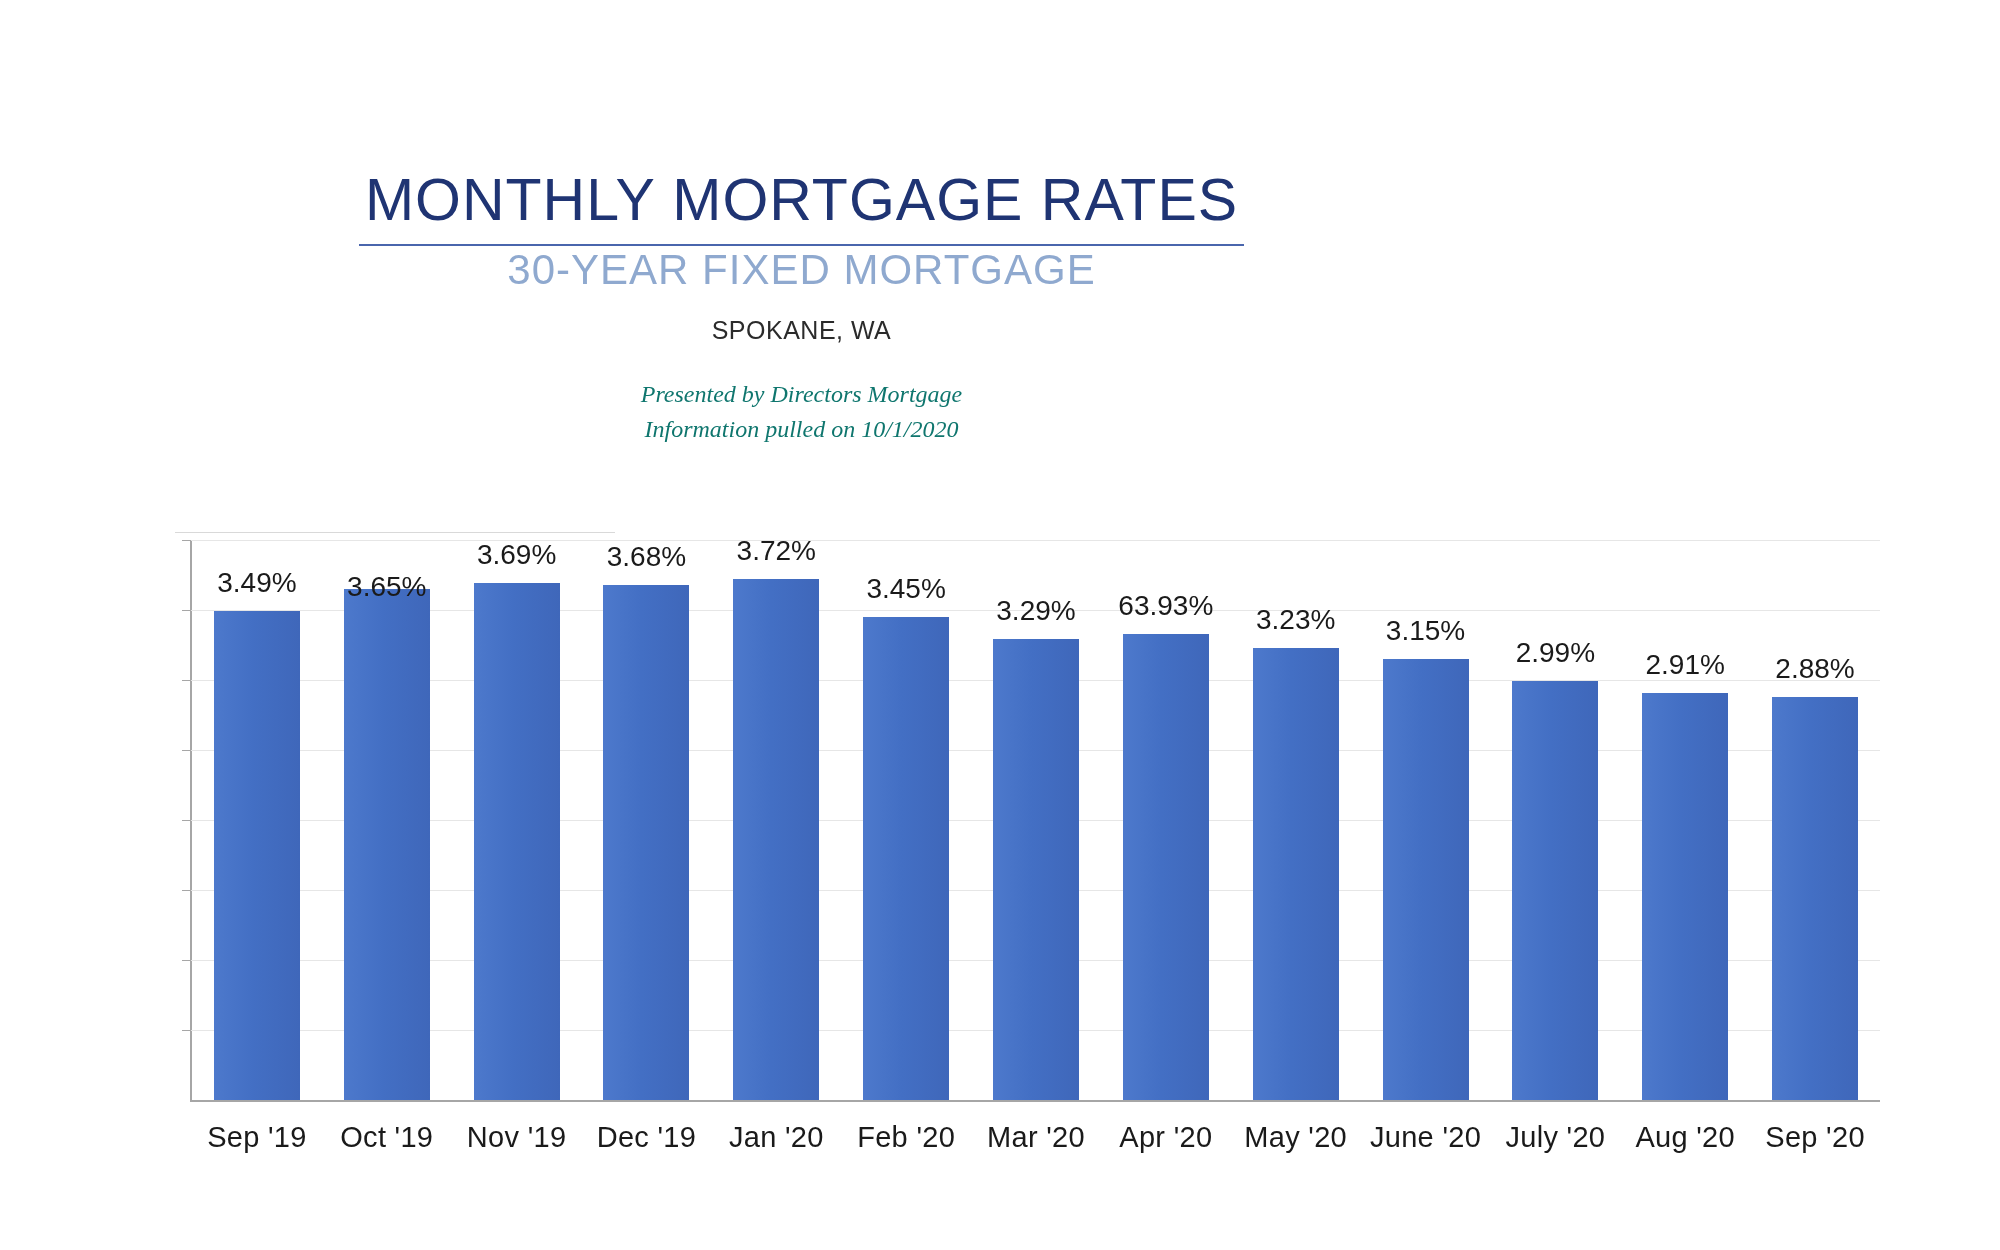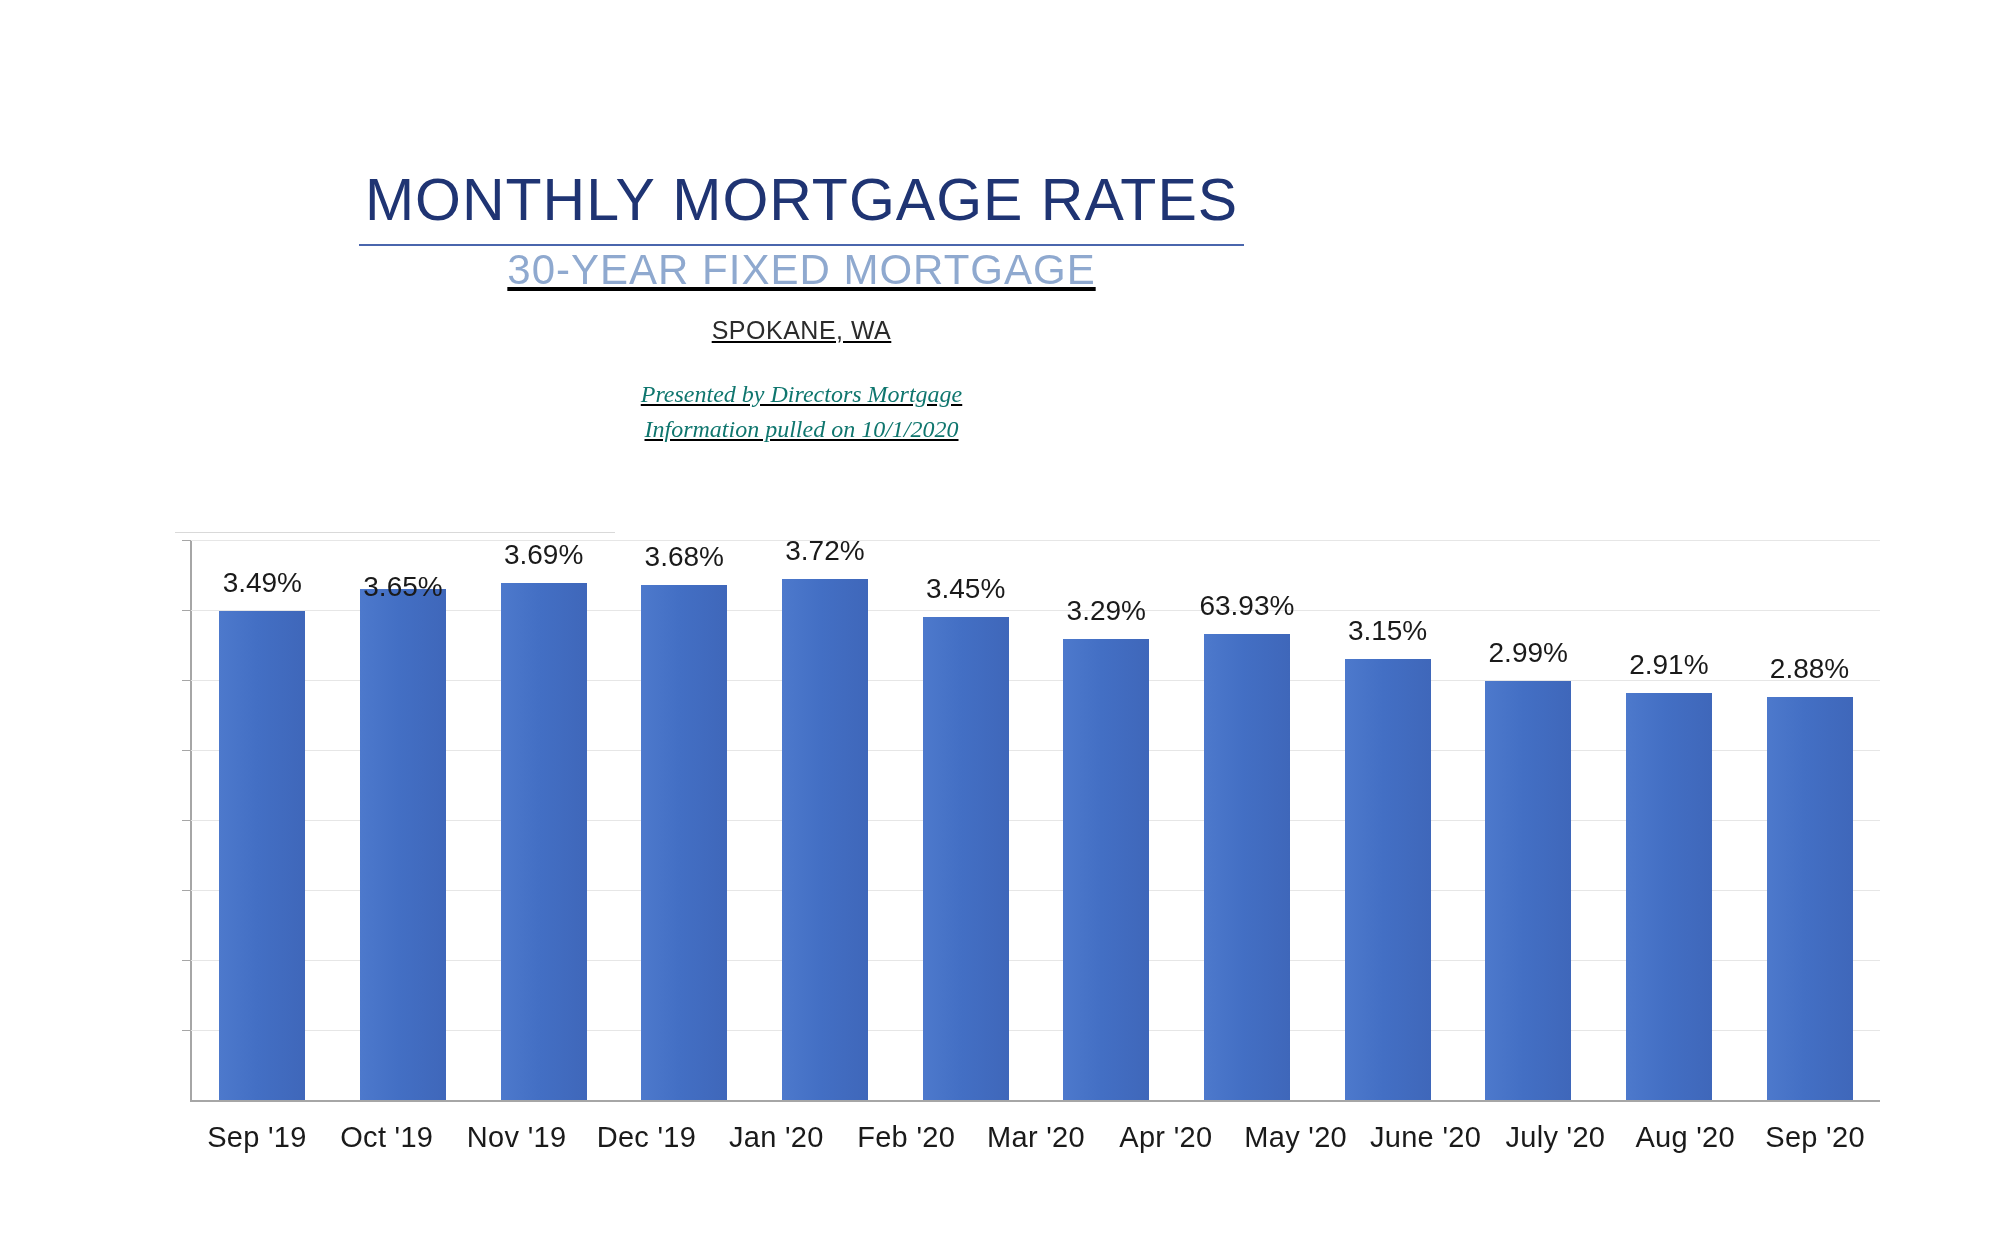--- a/index.html
+++ b/index.html
@@ -20,21 +20,20 @@
     background: #ffffff;
   }
 
   
   .header {
     position: absolute;
     top: 170px;
     left: 0;
     width: 1603px;
     text-align: center;
-    text-decoration: underline;
   }
   .title {
     font-size: 59px;
     letter-spacing: 1px;
     color: #1f3473;
     font-weight: 400;
     display: inline-block;
     padding: 0 6px 12px 6px;
     border-bottom: 2px solid #4a66ad;
     line-height: 1.05;
@@ -230,20 +229,24 @@
         </div>
         <div class="bar-slot">
           <div class="bar-label" style="bottom: 472.6px;">3.29%</div>
           <div class="bar" style="height: 460.6px;"></div>
         </div>
         <div class="bar-slot">
           <div class="bar-label" style="bottom: 478.2px;">63.93%</div>
           <div class="bar" style="height: 466.2px;"></div>
         </div>
         <div class="bar-slot">
+          <div class="bar-label" style="bottom: 464.2px;">3.23%</div>
+          <div class="bar" style="height: 452.2px;"></div>
+        </div>
+        <div class="bar-slot">
           <div class="bar-label" style="bottom: 453px;">3.15%</div>
           <div class="bar" style="height: 441px;"></div>
         </div>
         <div class="bar-slot">
           <div class="bar-label" style="bottom: 430.6px;">2.99%</div>
           <div class="bar" style="height: 418.6px;"></div>
         </div>
         <div class="bar-slot">
           <div class="bar-label" style="bottom: 419.4px;">2.91%</div>
           <div class="bar" style="height: 407.4px;"></div>

